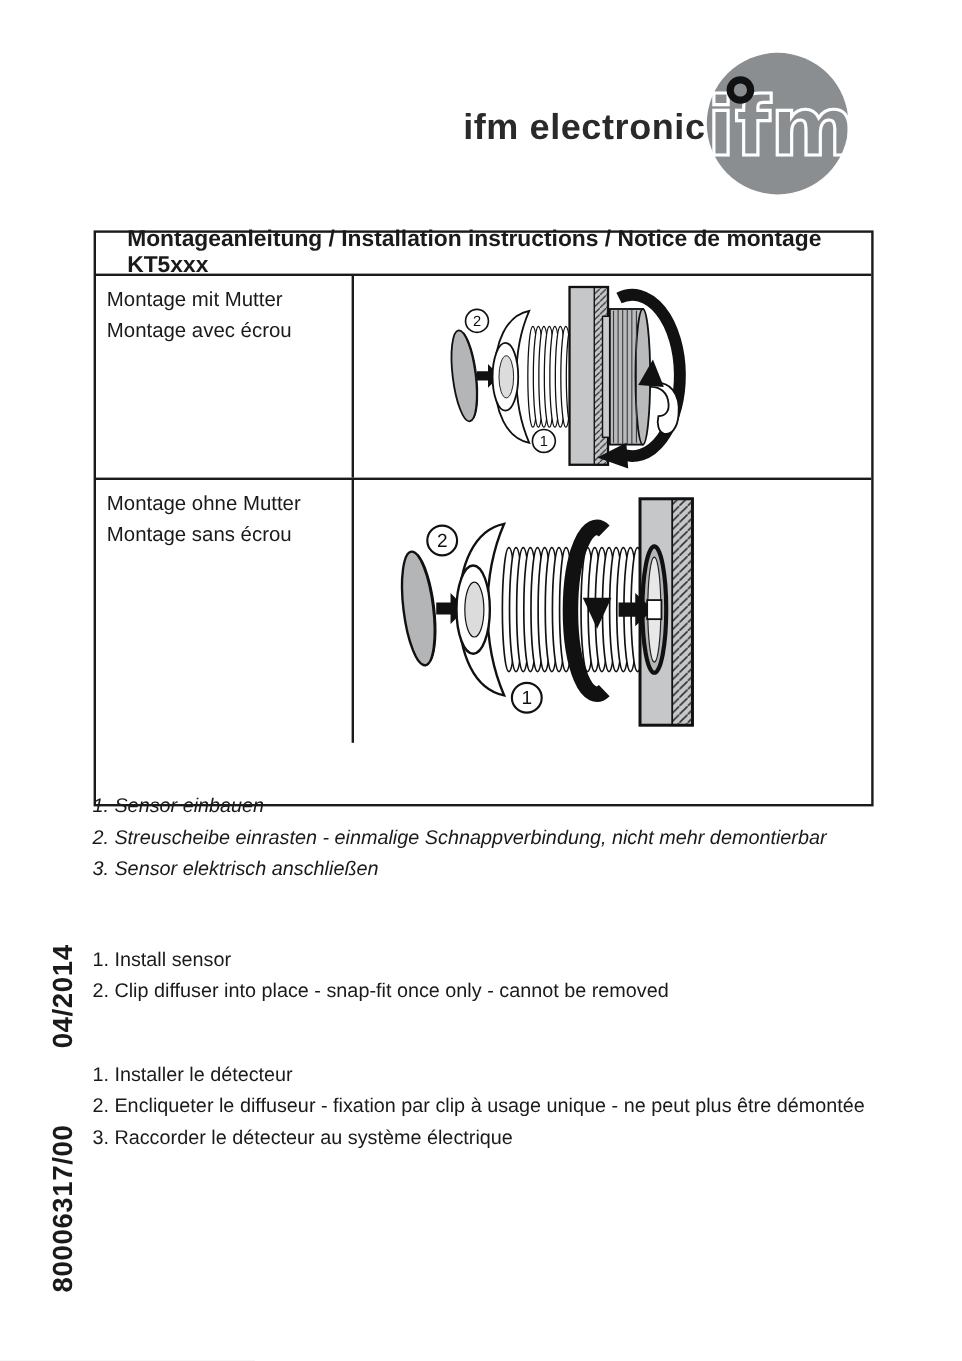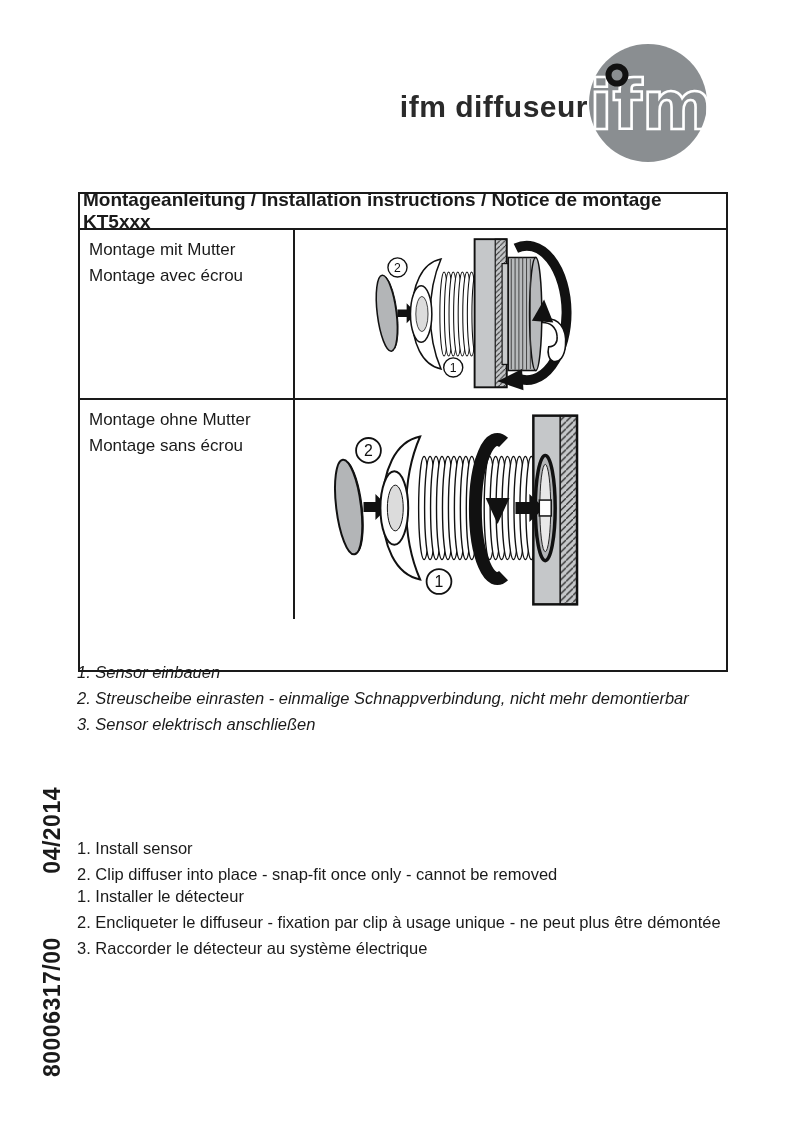--- a/index.html
+++ b/index.html
@@ -14,34 +14,34 @@
     font-size:30px;font-weight:bold;letter-spacing:.5px;color:#2a2a2a;
   }
   .logo-svg{position:absolute;left:588px;top:41px;}
   
   .doc-table{
     position:absolute;left:78px;top:192px;width:646px;height:476px;
     border:2px solid #1a1a1a;
   }
   .t-header{
     height:34px;border-bottom:2px solid #1a1a1a;display:flex;align-items:center;
-    padding-left:3px;font-size:19px;font-weight:bold;
+    padding-left:26px;font-size:19px;font-weight:bold;
   }
   .t-row{display:flex;height:168px;}
   .t-row.second{border-top:2px solid #1a1a1a;height:219px;}
   .t-label{
     width:204px;border-right:2px solid #1a1a1a;padding:7px 0 0 9px;
     font-size:17px;line-height:25.5px;
   }
   .t-fig{flex:1;position:relative;}
   .t-fig svg{position:absolute;left:0;top:0;width:100%;height:100%;}
   
   .inst{position:absolute;left:77px;width:650px;font-size:16.5px;line-height:26px;}
   .inst-de{top:659px;font-style:italic;}
-  .inst-en{top:787px;margin-top:48px;}
+  .inst-en{top:787px;}
   .inst-fr{top:883px;}
   
   .side-code{
     position:absolute;left:38px;top:1077px;width:290px;height:28px;
     transform:rotate(-90deg);transform-origin:0 0;
     display:flex;justify-content:space-between;align-items:flex-end;
     font-size:23px;font-weight:bold;letter-spacing:.5px;white-space:nowrap;
   }
   
   .footer-box{
@@ -49,21 +49,21 @@
     border:2px solid #1a1a1a;display:flex;flex-direction:column;
     justify-content:center;gap:2px;
   }
   .footer-line{text-align:center;font-size:14.5px;line-height:24px;white-space:pre-wrap;}
 </style>
 </head>
 <body>
 
 <div class="page">
 
-  <div class="wordmark">ifm diffuseur</div>
+  <div class="wordmark">ifm electronic</div>
   <svg class="logo-svg" width="120" height="124" viewBox="0 0 120 124">
     <circle cx="60" cy="62" r="59" fill="#8a8e91"></circle>
     <text x="63" y="88" text-anchor="middle" font-size="68" font-weight="bold" font-family="DejaVu Sans, sans-serif" fill="none" stroke="#ffffff" stroke-width="2.6">ifm</text>
     <circle cx="29" cy="34" r="8.5" fill="#8a8e91" stroke="#111111" stroke-width="6"></circle>
   </svg>
 
   <div class="doc-table">
     <div class="t-header">Montageanleitung / Installation instructions / Notice de montage KT5xxx</div>
 
     <div class="t-row">

